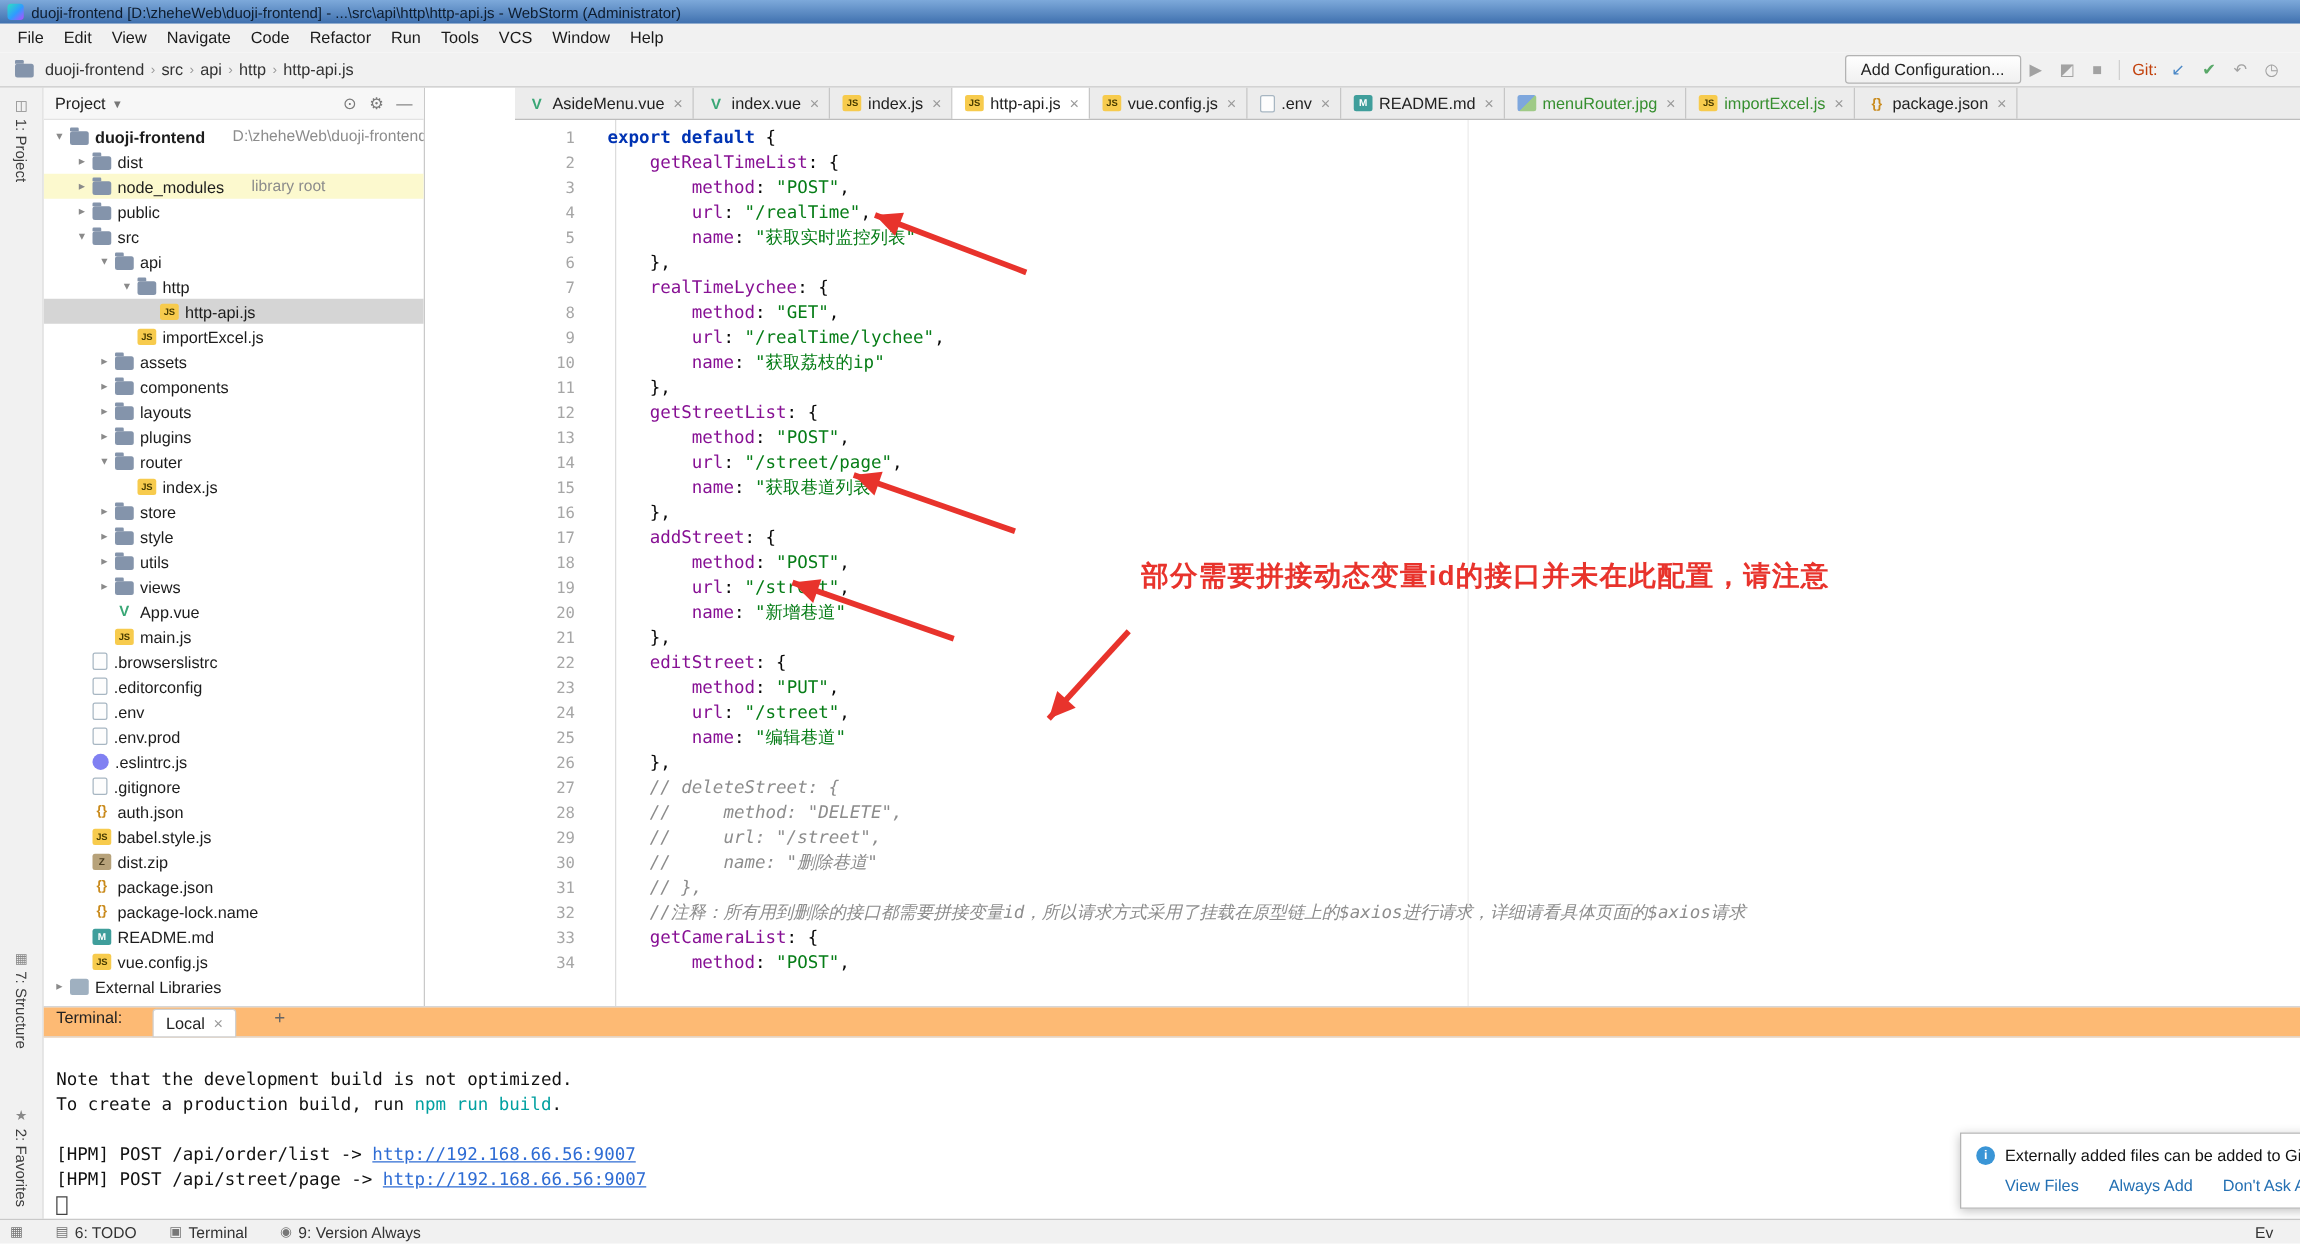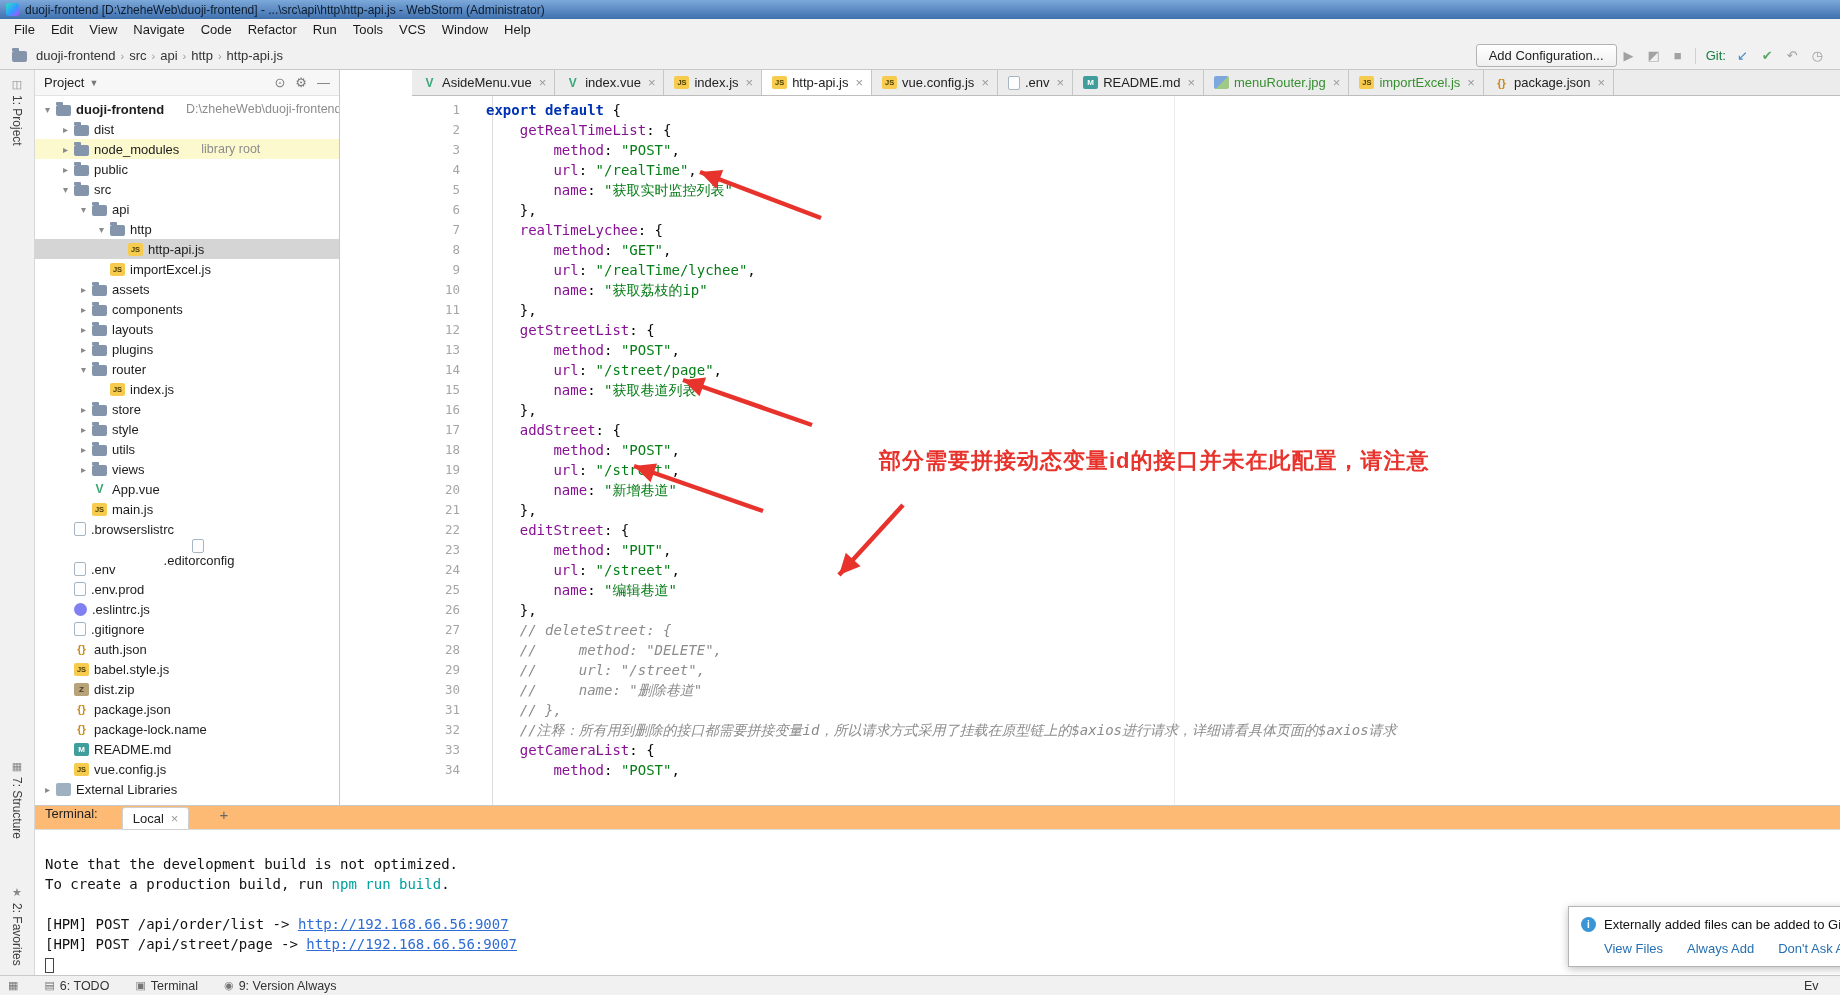--- a/index.html
+++ b/index.html
@@ -17,21 +17,21 @@
   
   #toolbar{position:absolute;left:0;top:42px;width:100%;height:28px;background:#f1f1f1;border-bottom:1px solid #c9c9c9;display:flex;align-items:center;padding:0 10px;z-index:10}
   #breadcrumb{display:flex;align-items:center}
   .bc-item{font-size:13px;color:#333;padding:2px 4px;white-space:nowrap}
   .bc-sep{color:#999;font-size:11px;padding:0 1px}
   .btn-addcfg{margin-left:auto;font-size:13px;color:#222;background:linear-gradient(#ffffff,#f0f0f0);border:1px solid #b3b3b3;border-radius:3px;padding:3px 12px;white-space:nowrap}
   .tbicon{font-size:13px;color:#a2a2a2;padding:0 7px}
   .tbicon.green{color:#59a869}
   .tbicon.blue{color:#4a88c7}
   .tb-sep{width:1px;height:16px;background:#d0d0d0;margin:0 6px}
-  .git-label{font-size:13px;color:#15803d;margin:0 4px;white-space:nowrap}
+  .git-label{font-size:13px;color:#c2410c;margin:0 4px;white-space:nowrap}
 
   
   #leftstrip{position:absolute;left:0;top:70px;width:35px;bottom:20px;background:#f1f1f1;border-right:1px solid #d8d8d8;z-index:5}
   .vstack{position:absolute;left:0;width:34px;display:flex;flex-direction:column;align-items:center;gap:4px}
   .vicon{font-size:11px;color:#888}
   .vtext{writing-mode:vertical-lr;font-size:12px;color:#3c3c3c;white-space:nowrap}
   .vl-project{top:8px}.vl-structure{top:690px}.vl-favorites{top:816px}
 
   
   #project-panel{position:absolute;left:35px;top:70px;width:305px;height:735px;background:#fff;border-right:1px solid #c9c9c9;display:flex;flex-direction:column;z-index:5}
@@ -101,21 +101,21 @@
 
   
   #notification{position:absolute;left:1568px;top:906px;width:430px;background:#fff;border:1px solid #b5b5b5;box-shadow:0 2px 8px rgba(0,0,0,.25);padding:10px 12px;font-size:13px;z-index:60}
   .notif-row1{display:flex;gap:8px;align-items:flex-start;color:#111;white-space:nowrap}
   .notif-info{width:15px;height:15px;border-radius:50%;background:#3a95d6;color:#fff;font-size:10px;display:flex;align-items:center;justify-content:center;font-weight:bold;flex:none;font-style:normal}
   .notif-actions{margin:9px 0 0 23px;display:flex;gap:24px}
   .notif-actions span{color:#2470b3;white-space:nowrap}
 
   
   #overlay{position:absolute;left:0;top:0;width:1840px;height:995px;pointer-events:none;z-index:40}
-  #annotation-text{position:absolute;left:879px;top:446px;font-size:22px;font-weight:bold;z-index:41;letter-spacing:1px;white-space:nowrap}
+  #annotation-text{position:absolute;left:913px;top:446px;font-size:22px;font-weight:bold;z-index:41;letter-spacing:1px;white-space:nowrap}
 </style>
 </head>
 <body>
 
 <div id="titlebar">
   <span class="ws-logo"></span>
   <span class="title">duoji-frontend [D:\zheheWeb\duoji-frontend] - ...\src\api\http\http-api.js - WebStorm (Administrator)</span>
 </div>
 
 <div id="menubar">
@@ -290,21 +290,21 @@
       <div class="tree-row" style="padding-left: 42px;">
         <span class="arrow"></span>
         <span class="ficon js">JS</span>
         <span class="tree-label">main.js</span>
       </div>
       <div class="tree-row" style="padding-left: 24px;">
         <span class="arrow"></span>
         <span class="ficon txt"></span>
         <span class="tree-label">.browserslistrc</span>
       </div>
-      <div class="tree-row" style="padding-left: 24px; flex-direction: column;">
+      <div class="tree-row" style="padding-left: 24px;">
         <span class="arrow"></span>
         <span class="ficon txt"></span>
         <span class="tree-label">.editorconfig</span>
       </div>
       <div class="tree-row" style="padding-left: 24px;">
         <span class="arrow"></span>
         <span class="ficon txt"></span>
         <span class="tree-label">.env</span>
       </div>
       <div class="tree-row" style="padding-left: 24px;">

